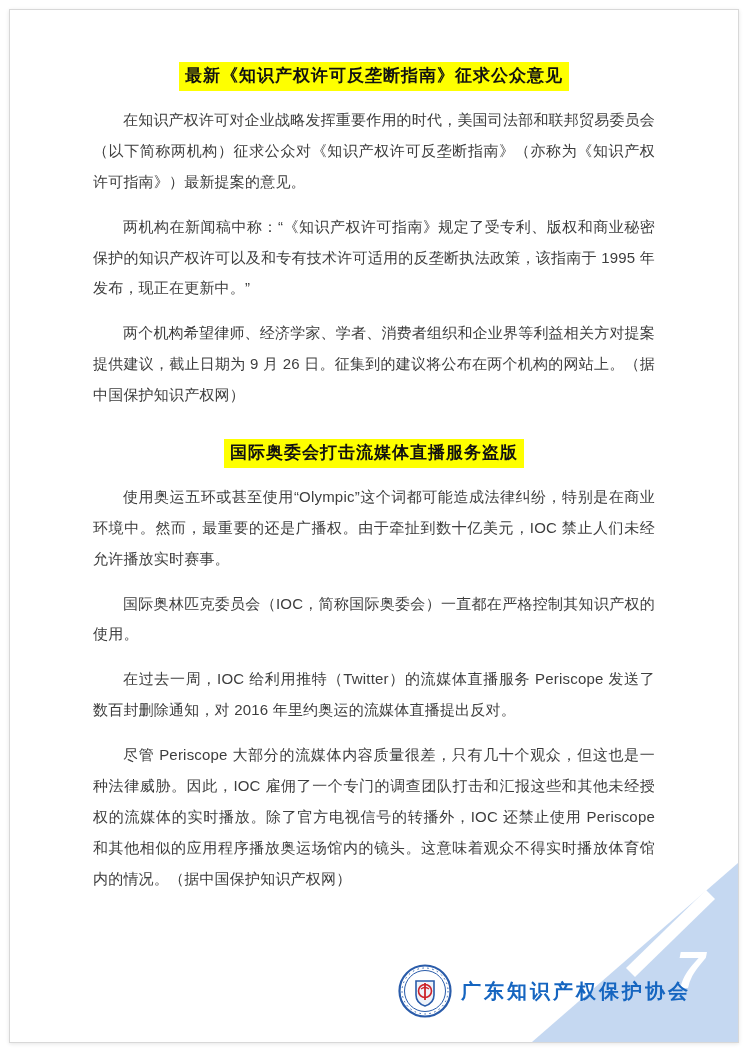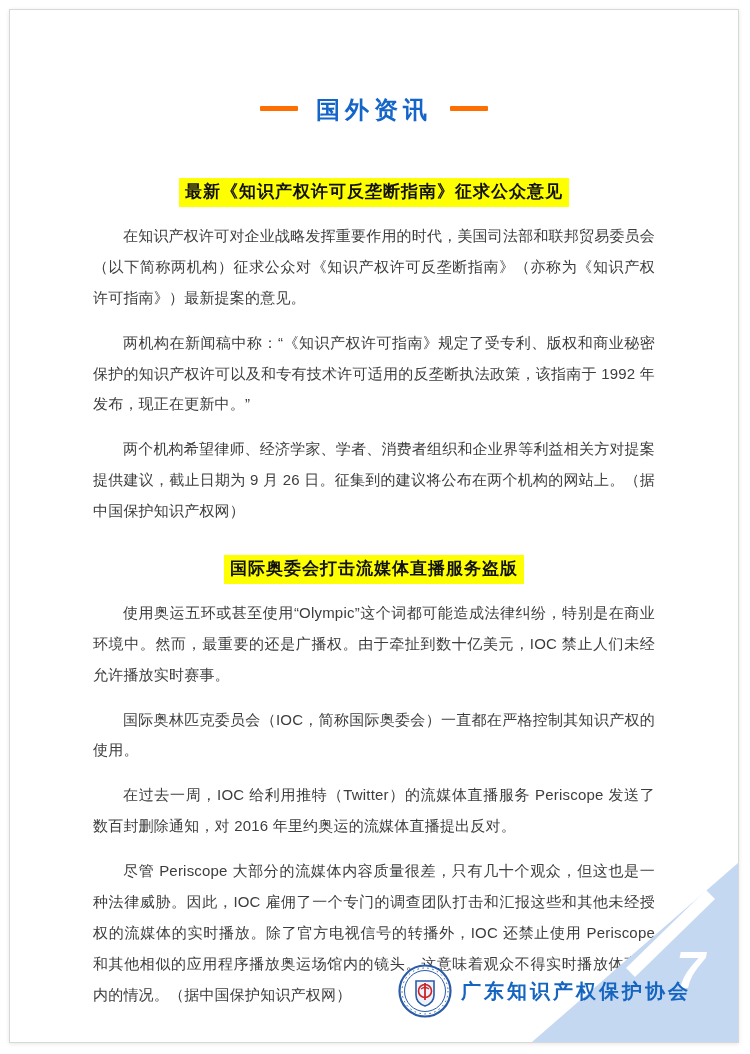--- a/index.html
+++ b/index.html
@@ -111,34 +111,29 @@
 <body>
 
 <div class="page">
 
   <svg class="footer-decoration" viewBox="0 0 206 190" xmlns="http://www.w3.org/2000/svg">
     <polygon points="0,190 206,11 206,190" fill="#c5d8f1"></polygon>
     <polygon points="94,116 174,38 183,47 103,125" fill="#ffffff"></polygon>
   </svg>
   <div class="page-num">7</div>
 
-  <div class="doc-header">
-    <span class="dash"></span>
-    <span class="htitle">国外资讯</span>
-    <span class="dash"></span>
-  </div>
 
   <div class="content">
 
     <div class="article a1">
       <div class="article-title-wrap">
         <span class="article-title">最新《知识产权许可反垄断指南》征求公众意见</span>
       </div>
       <p class="para">在知识产权许可对企业战略发挥重要作用的时代，美国司法部和联邦贸易委员会（以下简称两机构）征求公众对《知识产权许可反垄断指南》（亦称为《知识产权许可指南》）最新提案的意见。</p>
-      <p class="para">两机构在新闻稿中称：“《知识产权许可指南》规定了受专利、版权和商业秘密保护的知识产权许可以及和专有技术许可适用的反垄断执法政策，该指南于 1992 年发布，现正在更新中。”</p>
+      <p class="para">两机构在新闻稿中称：“《知识产权许可指南》规定了受专利、版权和商业秘密保护的知识产权许可以及和专有技术许可适用的反垄断执法政策，该指南于 1995 年发布，现正在更新中。”</p>
       <p class="para">两个机构希望律师、经济学家、学者、消费者组织和企业界等利益相关方对提案提供建议，截止日期为 9 月 26 日。征集到的建议将公布在两个机构的网站上。（据中国保护知识产权网）</p>
     </div>
 
     <div class="article a2">
       <div class="article-title-wrap">
         <span class="article-title">国际奥委会打击流媒体直播服务盗版</span>
       </div>
       <p class="para">使用奥运五环或甚至使用“Olympic”这个词都可能造成法律纠纷，特别是在商业环境中。然而，最重要的还是广播权。由于牵扯到数十亿美元，IOC 禁止人们未经允许播放实时赛事。</p>
       <p class="para">国际奥林匹克委员会（IOC，简称国际奥委会）一直都在严格控制其知识产权的使用。</p>
       <p class="para">在过去一周，IOC 给利用推特（Twitter）的流媒体直播服务 Periscope 发送了数百封删除通知，对 2016 年里约奥运的流媒体直播提出反对。</p>

